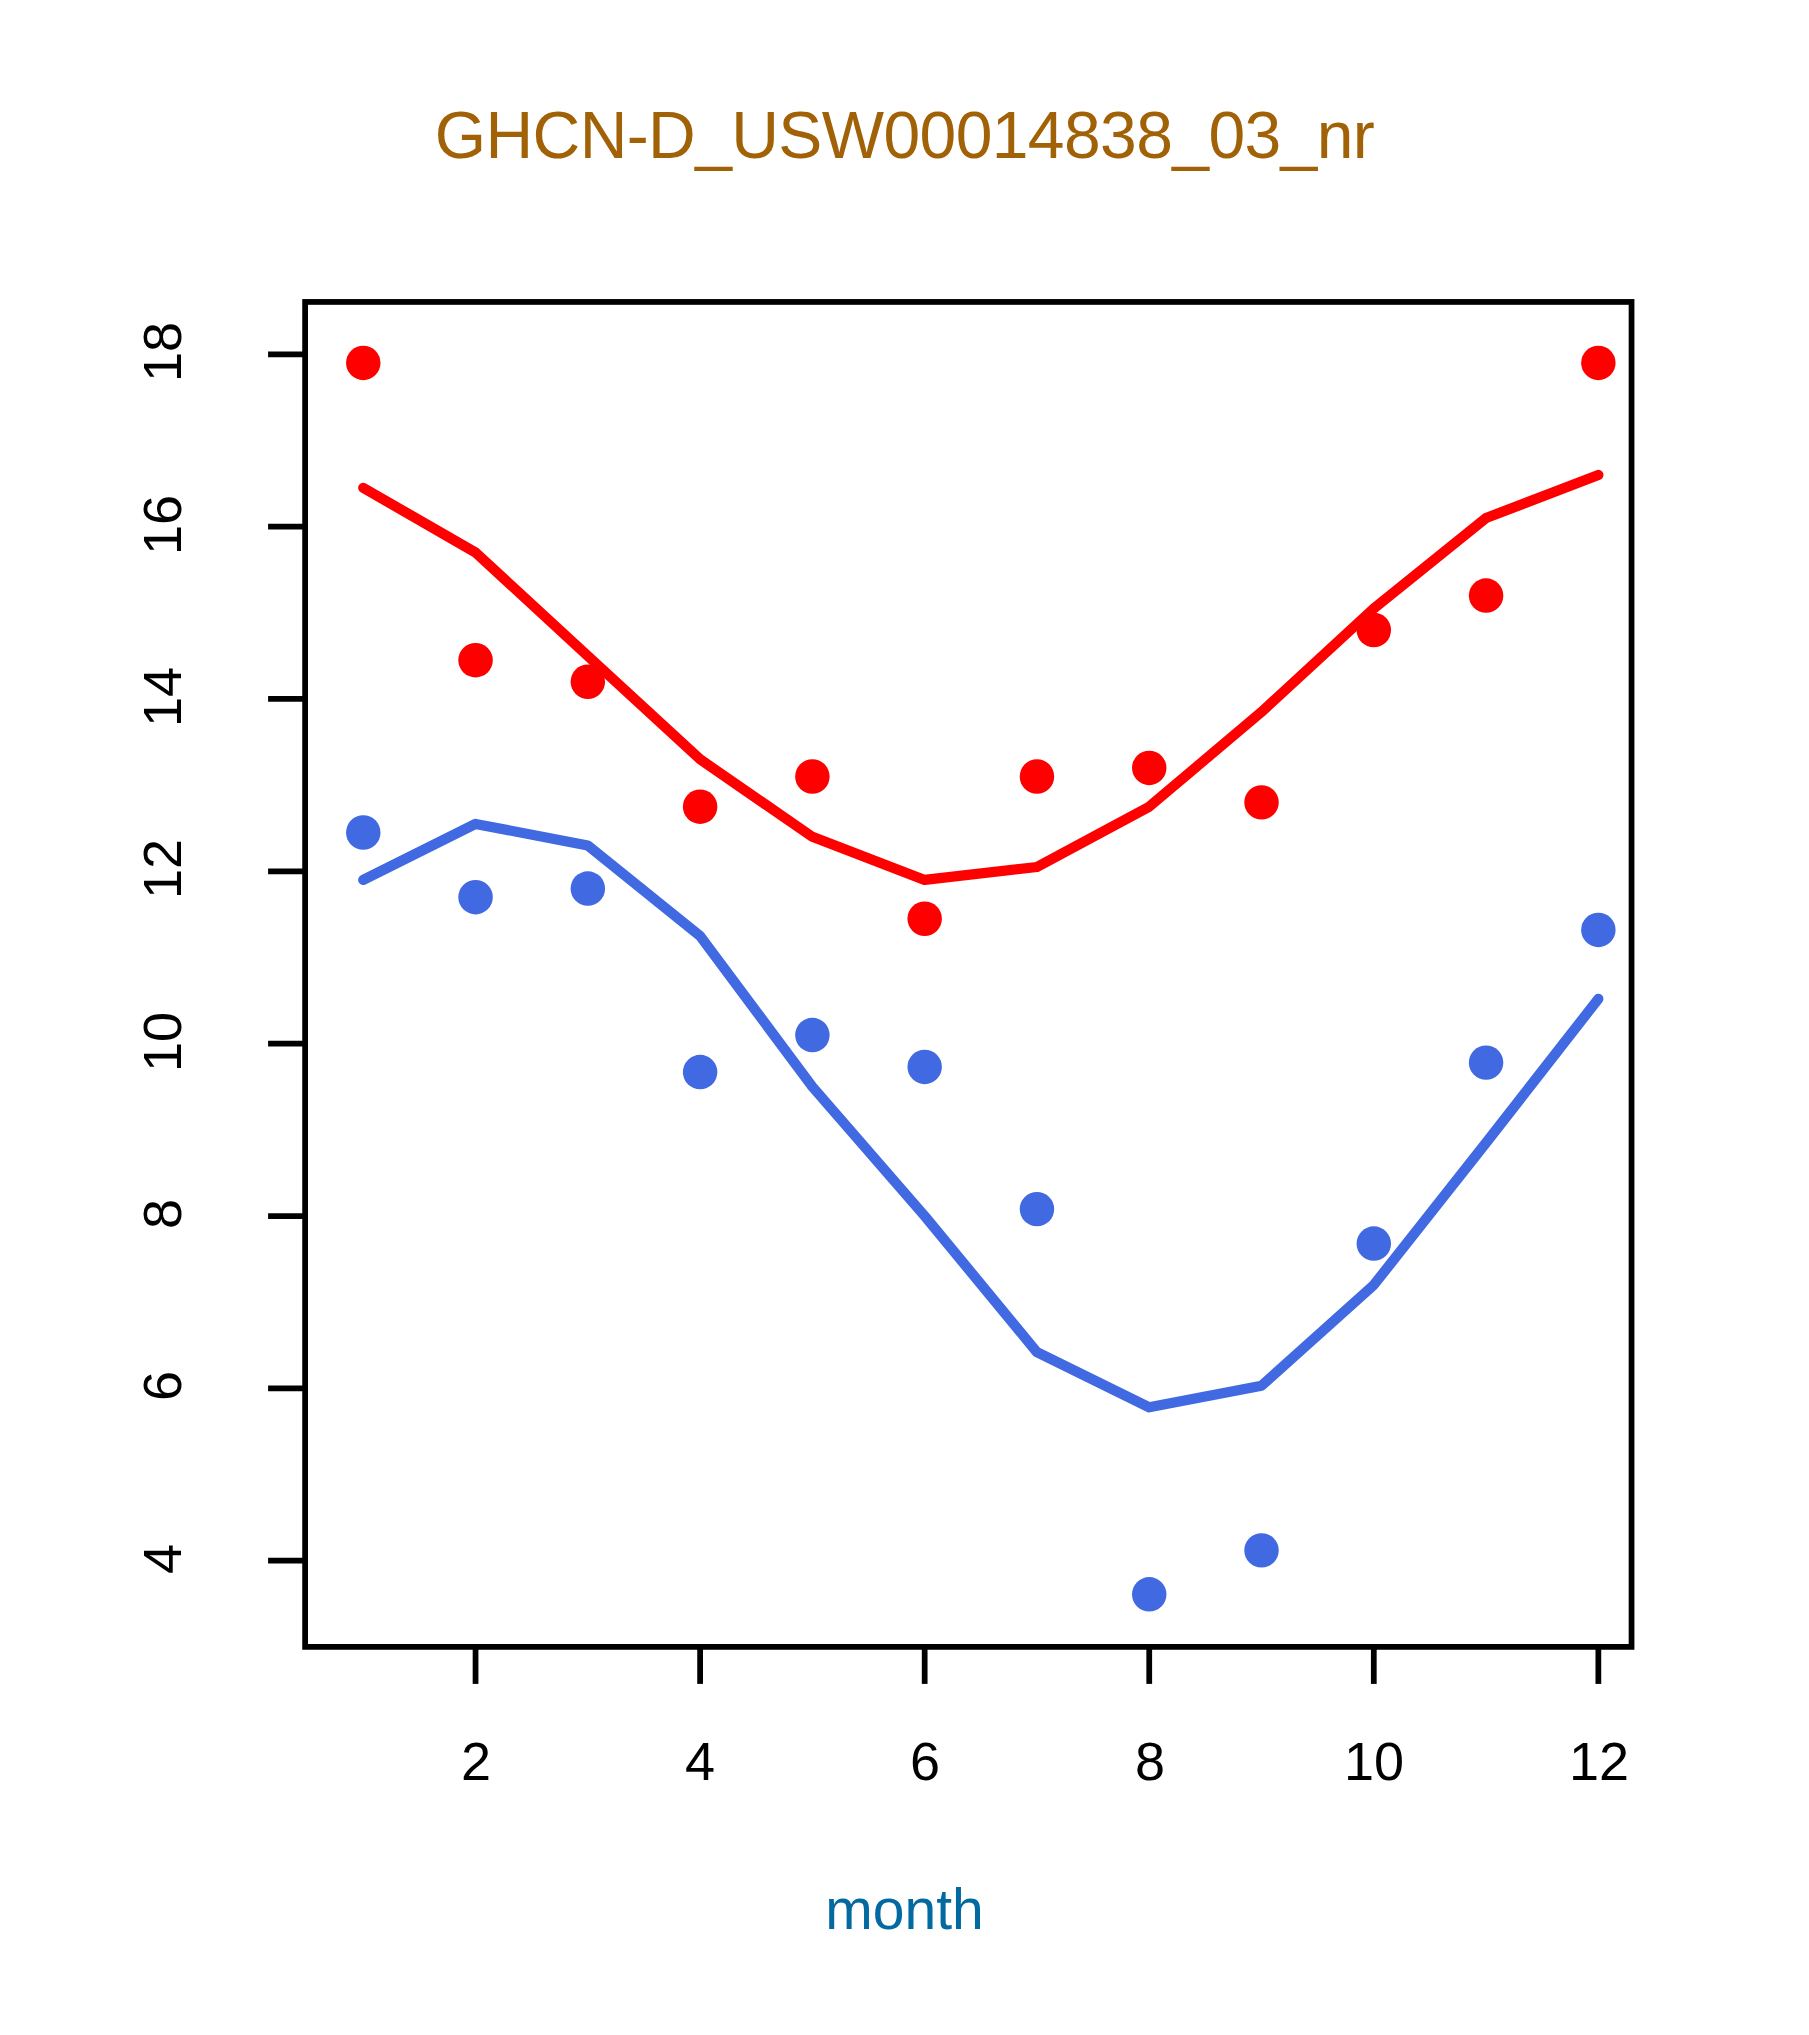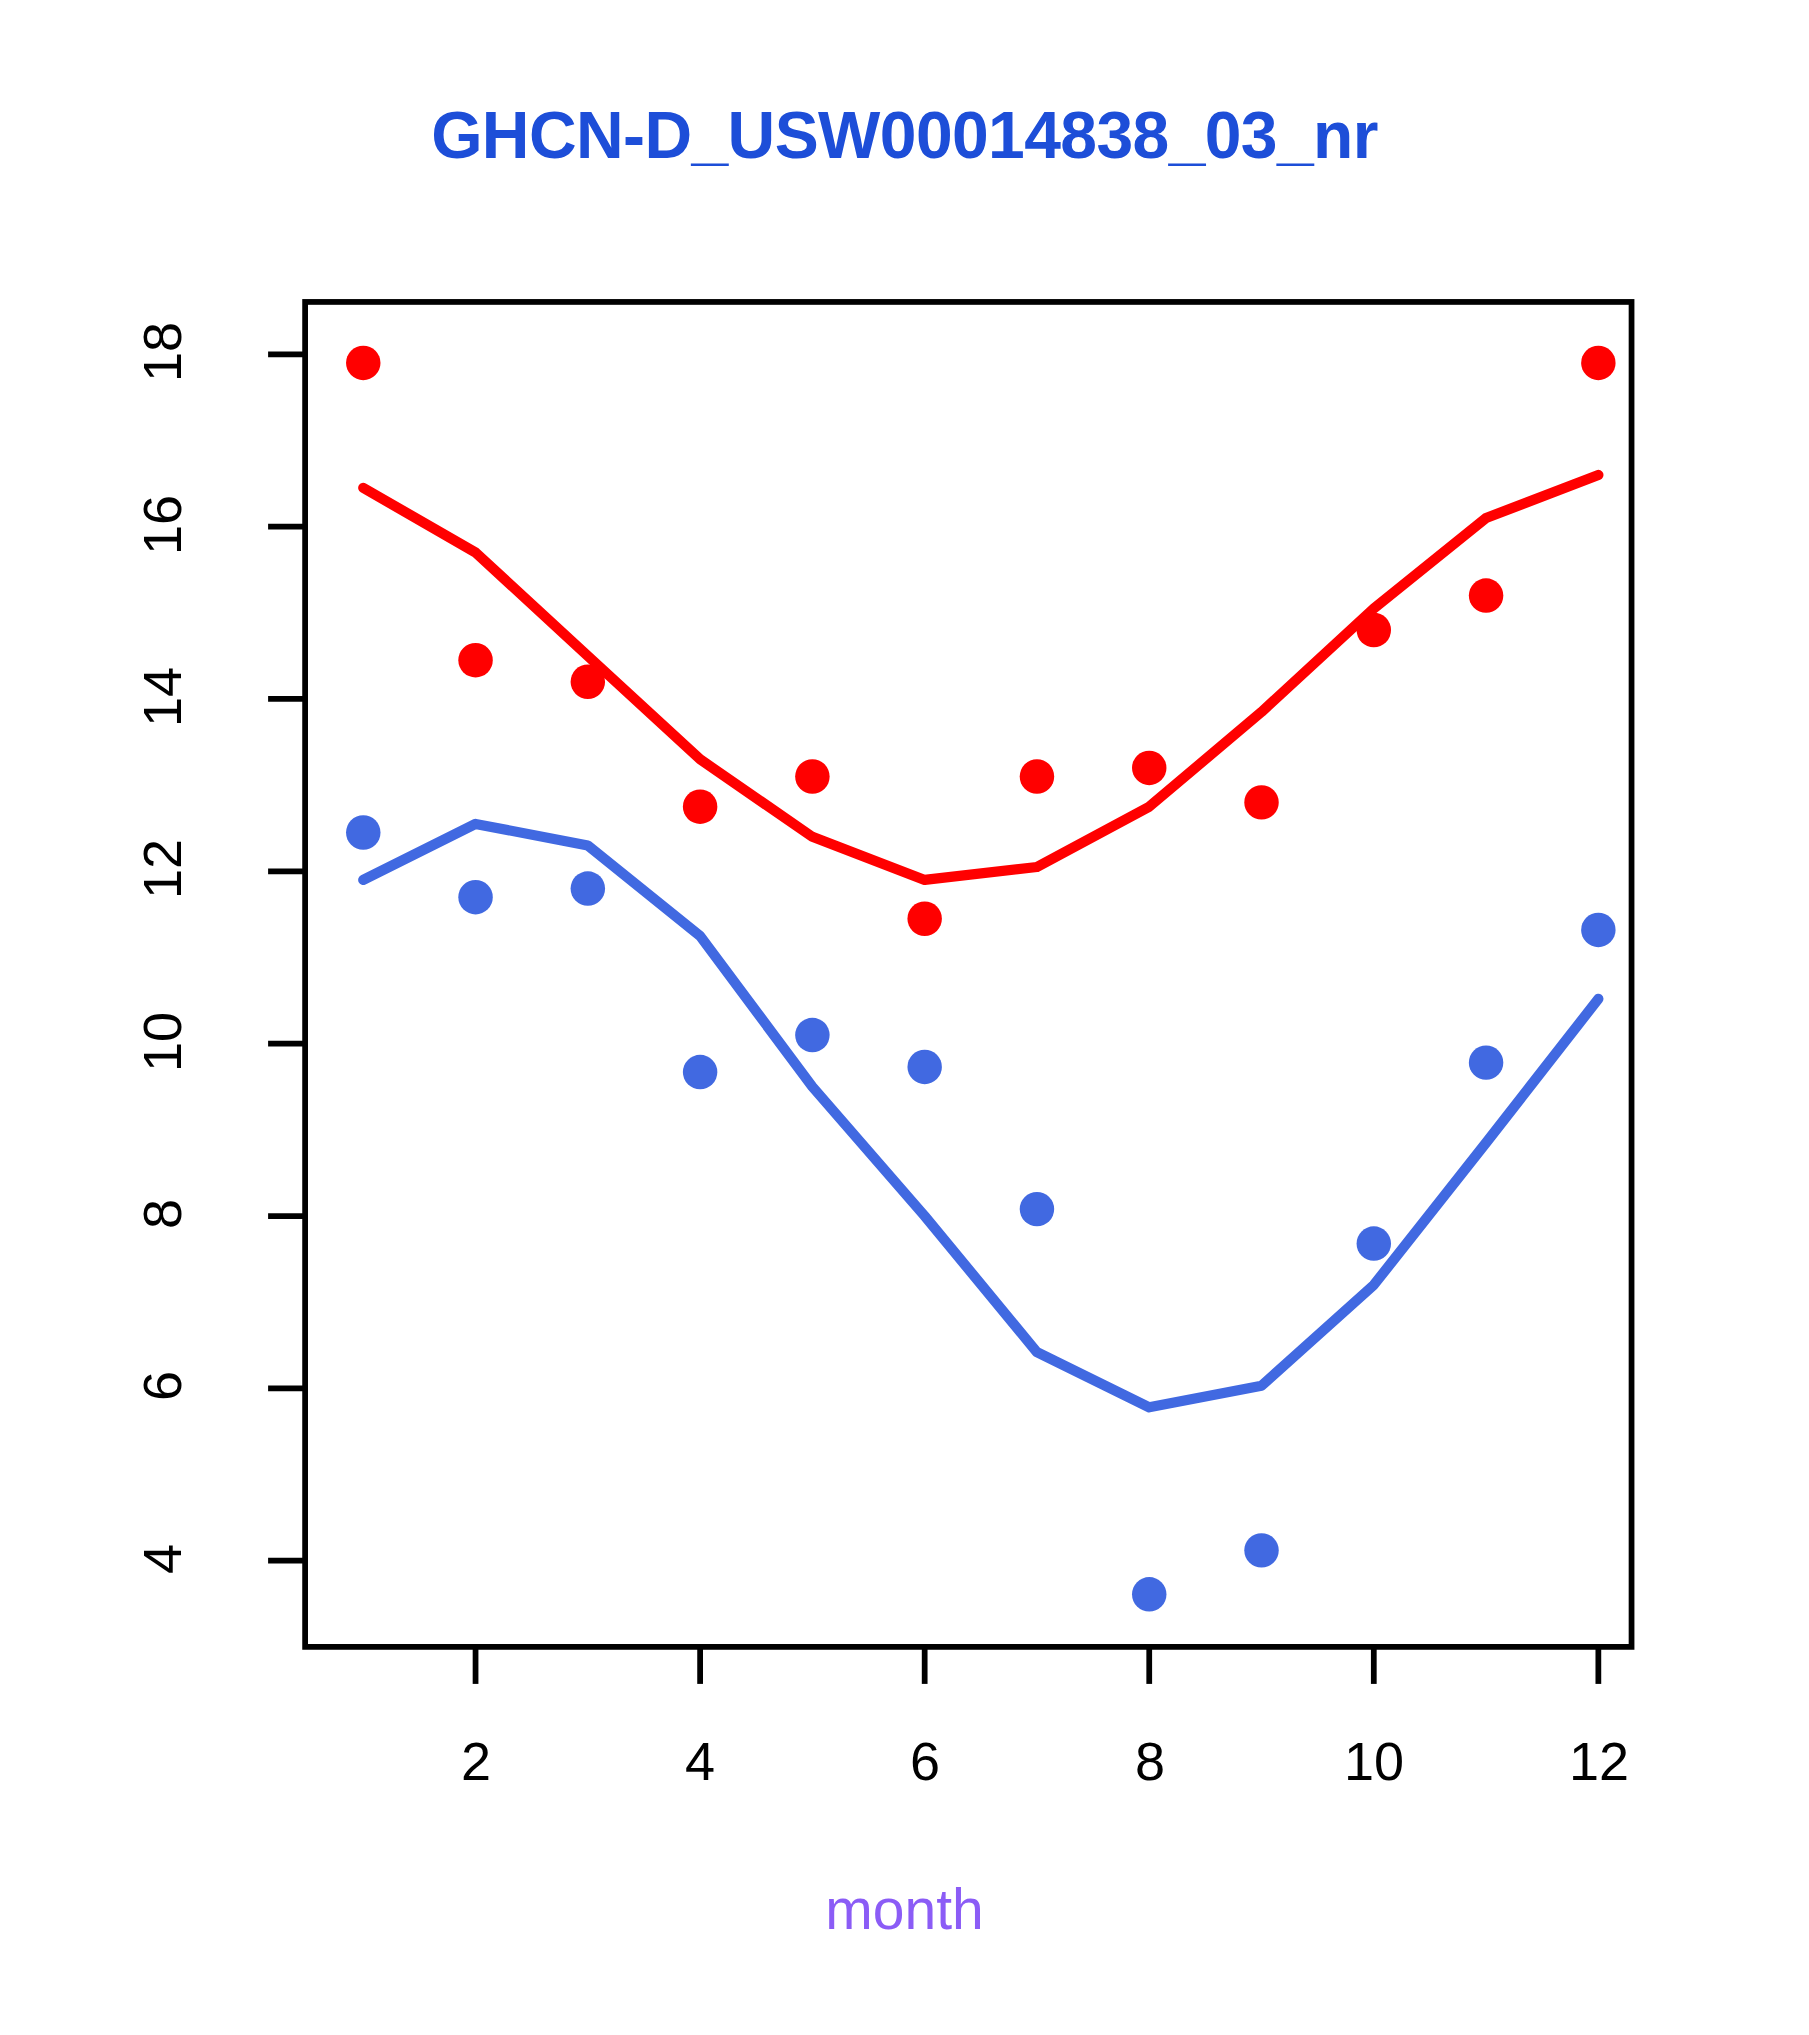--- a/index.html
+++ b/index.html
@@ -19,39 +19,39 @@
     height: 2035px;
     background: #ffffff;
   }
   #chart-title {
     position: absolute;
     left: 0;
     top: 97px;
     width: 1809px;
     text-align: center;
     font-size: 66px;
-    font-weight: bold;
-    color: #1d4ed8;
+    font-weight: normal;
+    color: #a16207;
     letter-spacing: -0.6px;
     font-family: "Liberation Sans", sans-serif;
     white-space: nowrap;
   }
   #plot-svg {
     position: absolute;
     left: 0;
     top: 0;
   }
   #xlabel {
     position: absolute;
     left: 0;
     top: 1876px;
     width: 1809px;
     text-align: center;
     font-size: 57px;
-    color: #8b5cf6;
+    color: #0369a1;
     font-family: "Liberation Sans", sans-serif;
   }
   .tick-y-label {
     position: absolute;
     font-size: 54px;
     color: #000000;
     font-family: "Liberation Sans", sans-serif;
     transform-origin: 50% 50%;
     transform: rotate(-90deg);
     text-align: center;

